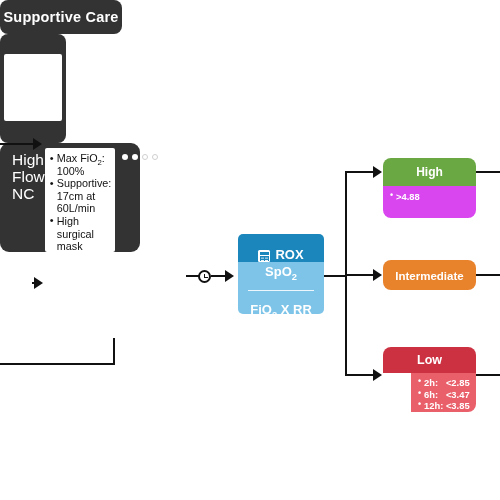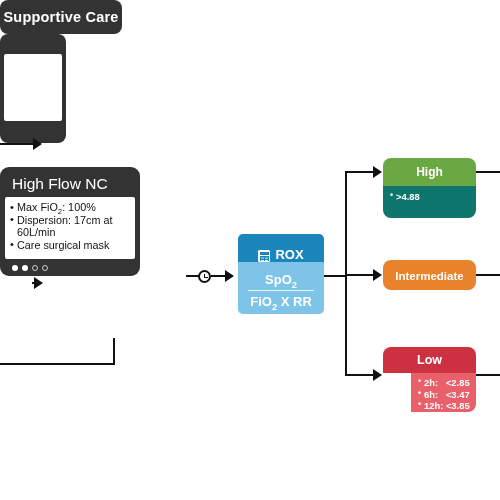--- a/index.html
+++ b/index.html
@@ -34,21 +34,21 @@
     background:#333333;border-radius:8px;
     padding:20px 4px 22px 4px;box-sizing:border-box;
   }
   #partial-card .inner{background:#ffffff;width:100%;height:100%;border-radius:2px;}
 
   
   #high-flow-nc{
     left:46px;top:229px;width:140px;height:109px;
     background:#333333;border-radius:9px;
     padding:5px 5px 0 5px;box-sizing:border-box;
-    display:flex;flex-direction:column;margin-top:24px;
+    display:flex;flex-direction:row;
   }
   #high-flow-nc .title{
     color:#ffffff;font-size:15.5px;font-weight:normal;
     padding:3px 0 5px 7px;line-height:1.1;
   }
   #high-flow-nc .body{
     background:#ffffff;border-radius:2px;flex:1;
     padding:4px 4px 4px 5px;box-sizing:border-box;
   }
   #high-flow-nc ul{margin:0;padding:0;list-style:none;}
@@ -69,21 +69,21 @@
   
   #rox{
     left:238px;top:234px;width:86px;height:80px;border-radius:5px;
   }
   #rox .node-head{
     height:28px;background:#1b86bc;font-size:13px;align-items:flex-end;
   }
   #rox .rox-body{
     background:#7dc4e8;height:56px;
     display:flex;flex-direction:column;align-items:center;justify-content:center;
-    gap:0px;
+    gap:8px;
   }
   #rox .frac-top{
     color:#ffffff;font-weight:bold;font-size:13px;padding-bottom:3px;
   }
   #rox .frac-rule{
     width:66px;height:1px;background:#ffffff;opacity:.85;
   }
   #rox .frac-bot{
     color:#ffffff;font-weight:bold;font-size:13px;padding-top:3px;
   }
@@ -98,21 +98,21 @@
   .calc-icon::after{
     content:"";position:absolute;left:1.5px;top:6px;right:1.5px;bottom:1.5px;
     background:
       linear-gradient(to right,#1b86bc 1.5px,transparent 1.5px) 0 0/4px 100%,
       linear-gradient(to bottom,#1b86bc 1.5px,transparent 1.5px) 0 0/100% 2.5px;
   }
 
   
   #card-high{left:383px;top:158px;width:93px;height:60px;}
   #card-high .node-head{height:28px;background:#6aa843;font-size:12px;}
-  #card-high .out-body{background:#0f766e;height:32px;padding:5px 0 1px 7px;box-sizing:border-box;}
+  #card-high .out-body{background:#d946ef;height:32px;padding:5px 0 1px 7px;box-sizing:border-box;}
 
   #card-intermediate{left:383px;top:260px;width:93px;height:30px;}
   #card-intermediate .node-head{height:32px;background:#e8822b;font-size:11.5px;}
 
   #card-low{left:383px;top:347px;width:93px;height:65px;}
   #card-low .node-head{height:26px;background:#cc3141;font-size:12.5px;}
   #card-low .out-body{background:#e9606b;height:49px;padding:4px 0 0 7px;box-sizing:border-box;margin-left:28px;}
 
   .out-list{margin:0;padding:0;list-style:none;}
   .out-list li{
@@ -185,22 +185,22 @@
 
   <div id="partial-card">
     <div class="inner"></div>
   </div>
 
   <div id="high-flow-nc">
     <div class="title">High Flow NC</div>
     <div class="body">
       <ul>
         <li><span>Max FiO</span><sub>2</sub><span>: 100%</span></li>
-        <li><span>Dispersion: 17cm at</span><br><span>60L/min</span></li>
-        <li><span>Care surgical mask</span></li>
+        <li><span>Supportive: 17cm at</span><br><span>60L/min</span></li>
+        <li><span>High surgical mask</span></li>
       </ul>
     </div>
     <div class="dots">
       <span class="dot filled"></span>
       <span class="dot filled"></span>
       <span class="dot hollow"></span>
       <span class="dot hollow"></span>
     </div>
   </div>
 

